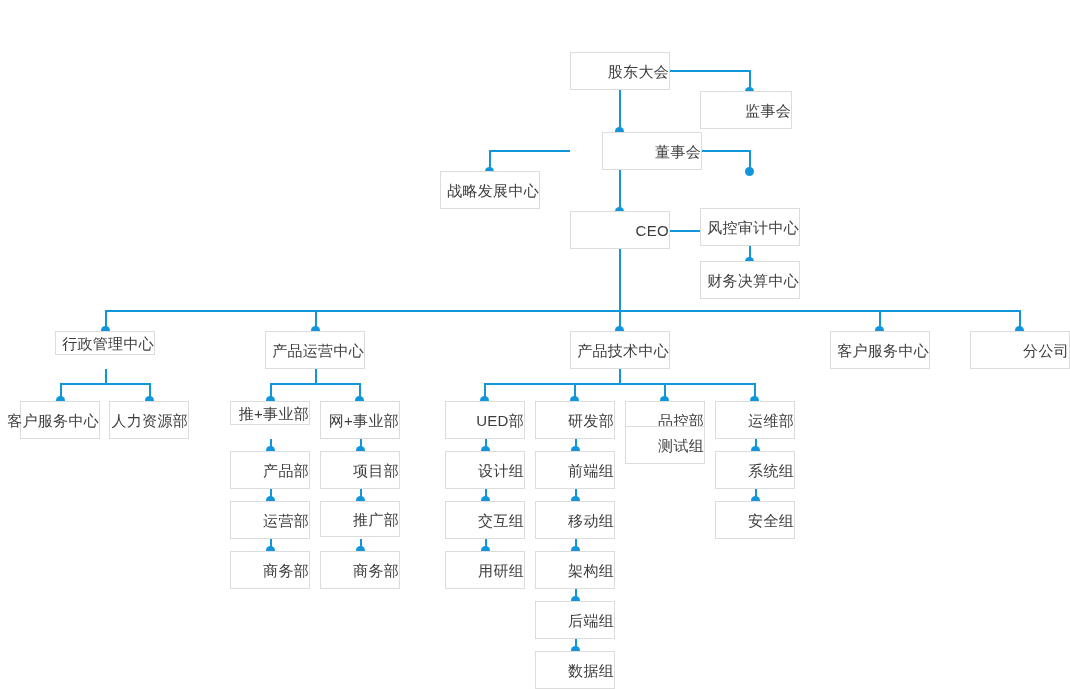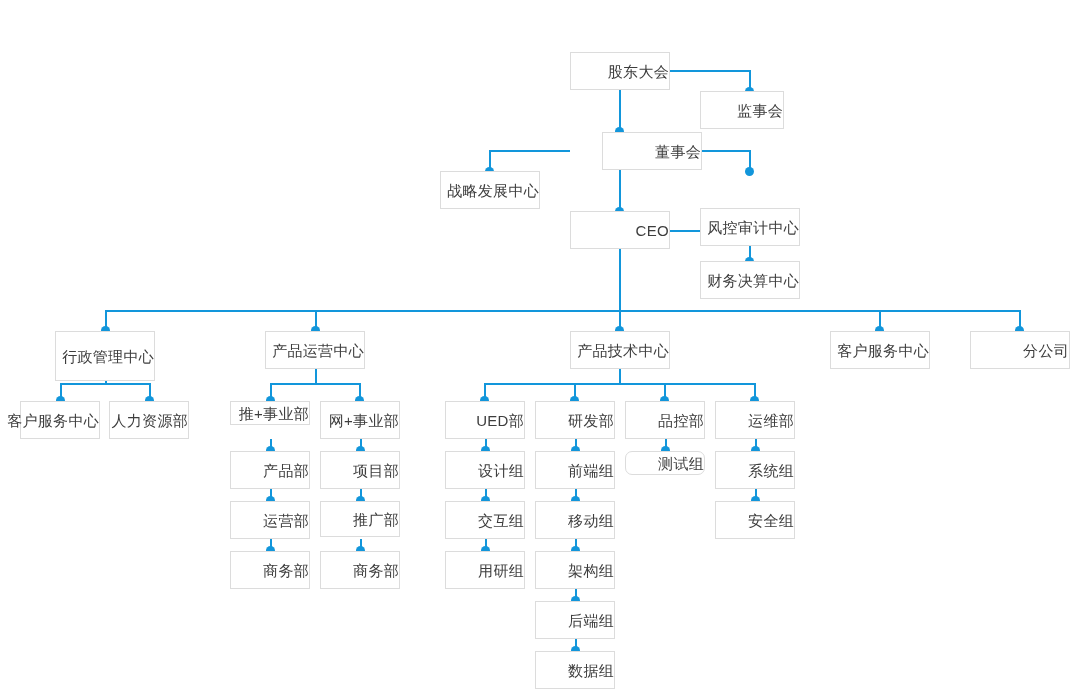--- a/index.html
+++ b/index.html
@@ -167,21 +167,21 @@
 
   <div class="conn-v" style="left:755px; top:439px; height:14px;"></div>
   <div class="dot" style="left:751px; top:446px;"></div>
   <div class="conn-v" style="left:755px; top:489px; height:14px;"></div>
   <div class="dot" style="left:751px; top:496px;"></div>
 
   <div class="node" style="left:570px; top:52px; width:100px; height:38px;">
     <span class="node-label">股东大会</span>
   </div>
 
-  <div class="node" style="left:700px; top:91px; width:84px; height:38px;">
+  <div class="node" style="left:700px; top:91px; width:92px; height:38px;">
     <span class="node-label">监事会</span>
   </div>
 
   <div class="node" style="left:570px; top:132px; width:100px; height:38px;margin-left:32px;">
     <span class="node-label">董事会</span>
   </div>
 
   <div class="node" style="left:440px; top:171px; width:100px; height:38px;">
     <span class="node-label">战略发展中心</span>
   </div>
@@ -191,21 +191,21 @@
   </div>
 
   <div class="node" style="left:570px; top:211px; width:100px; height:38px;">
     <span class="node-label">CEO</span>
   </div>
 
   <div class="node" style="left:700px; top:261px; width:100px; height:38px;">
     <span class="node-label">财务决算中心</span>
   </div>
 
-  <div class="node" style="left:55px; top:331px; width:100px; height:50px;">
+  <div class="node" style="left:55px; top:331px; width:100px; height:24px;">
     <span class="node-label">行政管理中心</span>
   </div>
 
   <div class="node" style="left:265px; top:331px; width:100px; height:38px;">
     <span class="node-label">产品运营中心</span>
   </div>
 
   <div class="node" style="left:570px; top:331px; width:100px; height:38px;">
     <span class="node-label">产品技术中心</span>
   </div>
@@ -275,21 +275,21 @@
   </div>
 
   <div class="node" style="left:445px; top:451px; width:80px; height:38px;">
     <span class="node-label">设计组</span>
   </div>
 
   <div class="node" style="left:535px; top:451px; width:80px; height:38px;">
     <span class="node-label">前端组</span>
   </div>
 
-  <div class="node" style="left:625px; top:451px; width:80px; height:24px;border-radius:7px;">
+  <div class="node" style="left:625px; top:426px; width:80px; height:38px;">
     <span class="node-label">测试组</span>
   </div>
 
   <div class="node" style="left:715px; top:451px; width:80px; height:38px;">
     <span class="node-label">系统组</span>
   </div>
 
   <div class="node" style="left:445px; top:501px; width:80px; height:38px;">
     <span class="node-label">交互组</span>
   </div>

